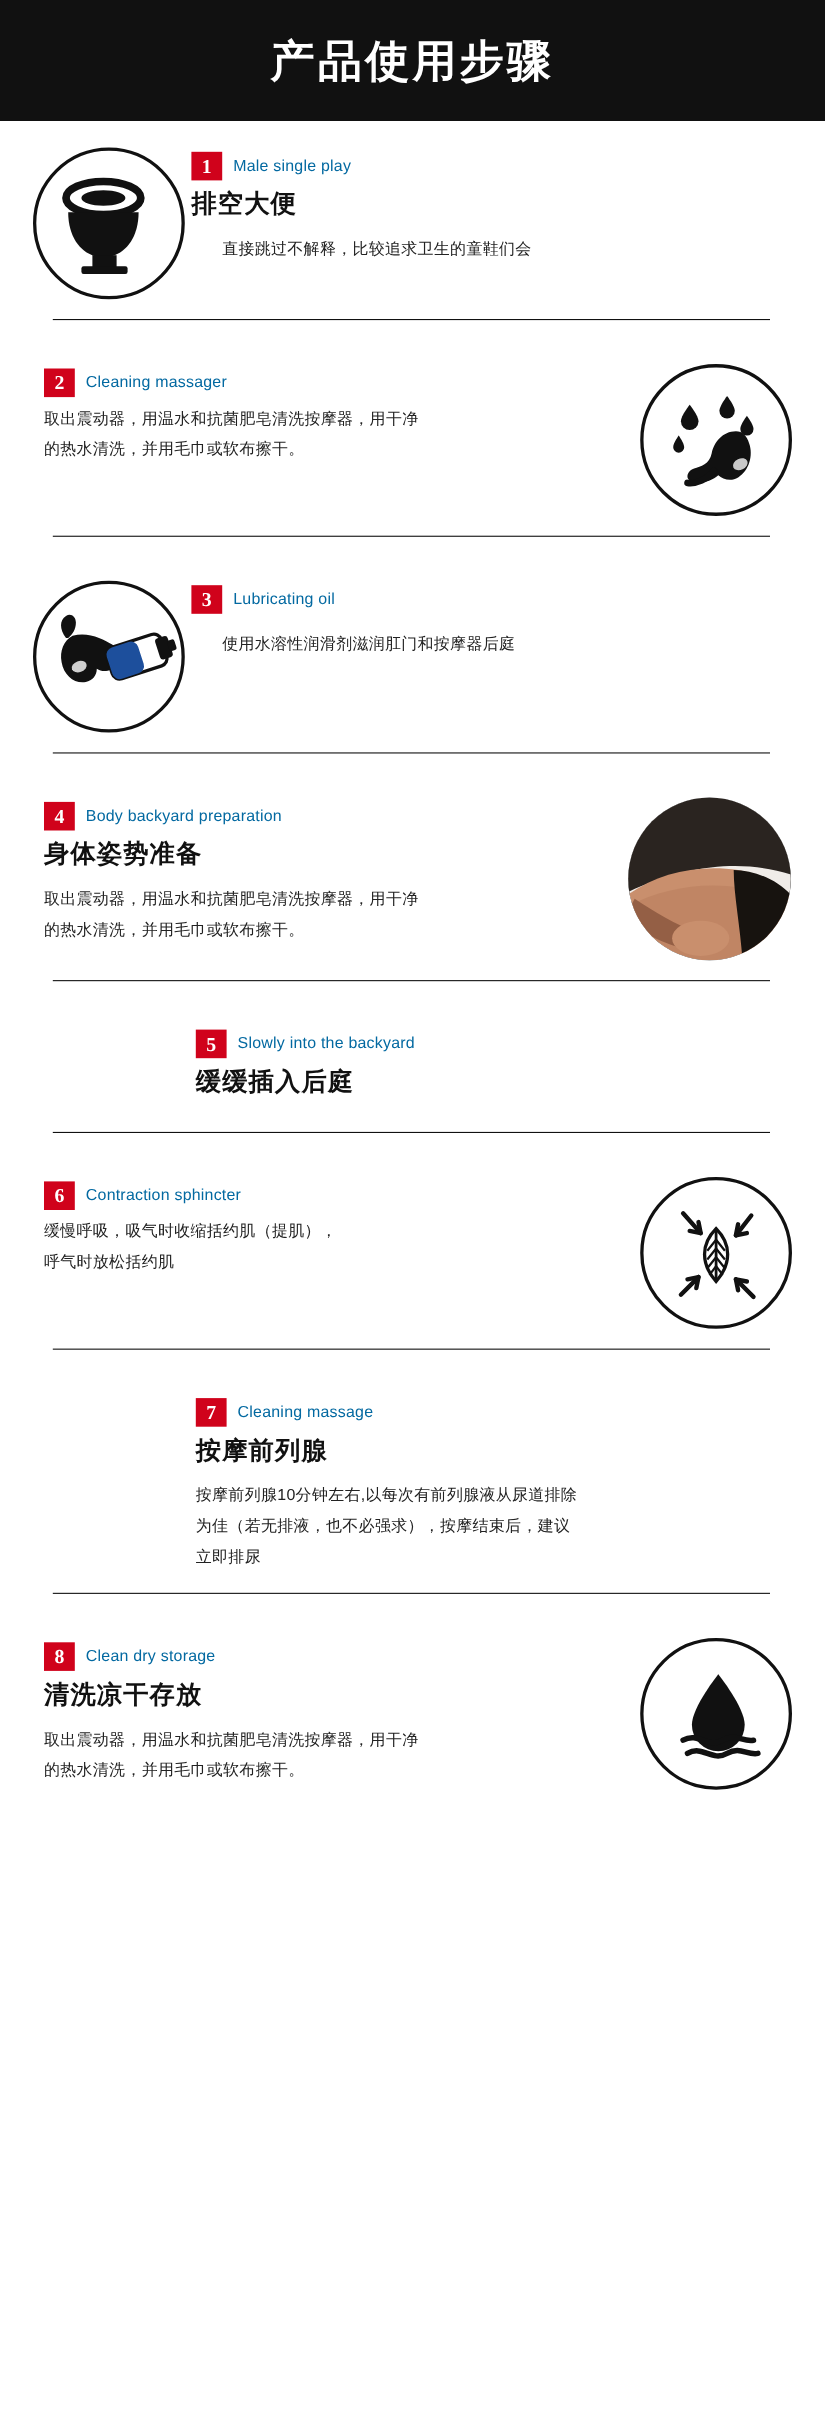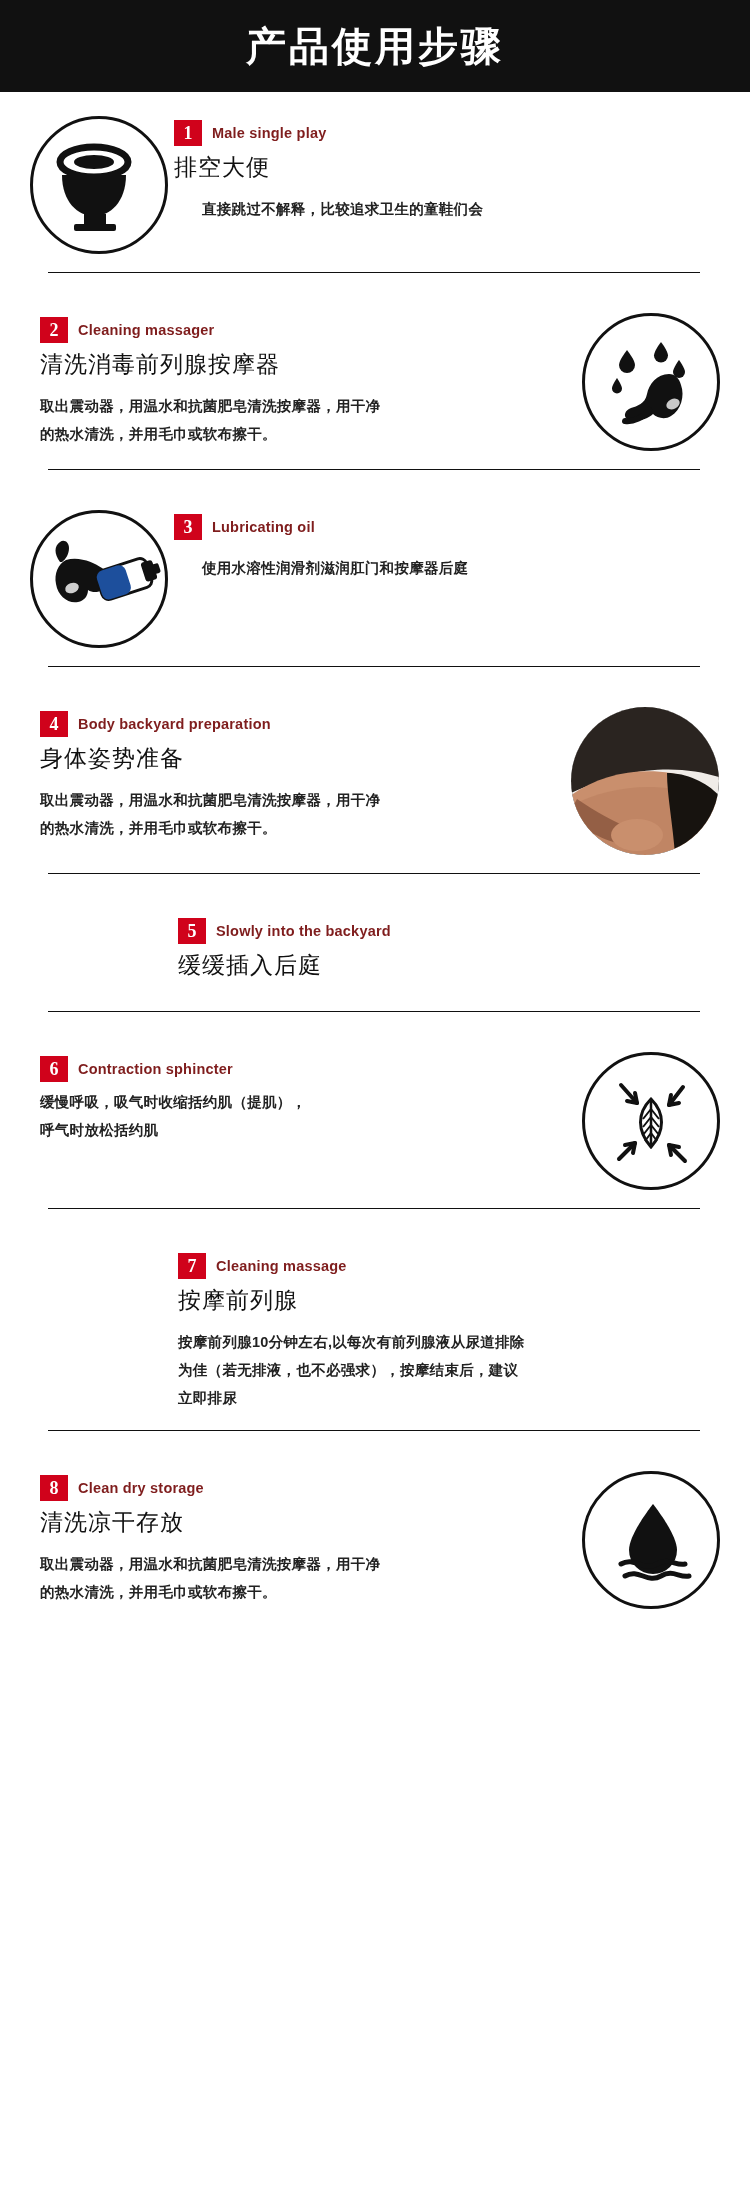--- a/index.html
+++ b/index.html
@@ -16,21 +16,21 @@
     width: 750px;
     min-height: 2209px;
     position: relative;
     background: #ffffff;
     overflow: hidden;
   }
 
   
   .header {
     width: 750px;
-    height: 92px;
+    height: 110px;
     background: #111111;
     display: flex;
     align-items: center;
     justify-content: center;
   }
   .header-title {
     color: #ffffff;
     font-size: 40px;
     font-weight: bold;
     letter-spacing: 3px;
@@ -110,42 +110,41 @@
     width: 28px;
     height: 26px;
     background: #d0021b;
     color: #ffffff;
     font-size: 18px;
     font-weight: bold;
     line-height: 1;
     font-family: "Liberation Serif", serif;
   }
   .en-label {
-    color: #7f1d1d;
+    color: #0369a1;
     font-size: 14.5px;
-    font-weight: bold;
+    font-weight: normal;
     letter-spacing: 0.2px;
     white-space: nowrap;
   }
   .cn-title {
     font-size: 23px;
-    font-weight: normal;
+    font-weight: bold;
     color: #111111;
     letter-spacing: 1px;
     margin: 2px 0 12px 0;
   }
   .desc {
     font-size: 14.5px;
     color: #222222;
     line-height: 28px;
     letter-spacing: 0.3px;
   }
   .desc p {
     margin: 0;
-    font-weight: bold;
   }
 
   .divider {
     width: 652px;
     height: 1px;
     background: #111111;
     margin: 18px auto 0 auto;
   }
 
   
@@ -217,21 +216,20 @@
             <ellipse cx="82" cy="82" rx="7" ry="5" fill="#c9c9c9" transform="rotate(-25 82 82)"></ellipse>
             <path d="M58 88 C52 96 42 100 34 99" stroke="#111" stroke-width="6" fill="none" stroke-linecap="round"></path>
           </svg>
         </div>
       </div>
       <div class="text-col pad-left" style="padding-left:40px;">
         <div class="title-line">
           <span class="num-badge">2</span>
           <span class="en-label">Cleaning massager</span>
         </div>
-        <div class="cn-title">清洗消毒前列腺按摩器</div>
         <div class="desc">
           <p>取出震动器，用温水和抗菌肥皂清洗按摩器，用干净</p>
           <p>的热水清洗，并用毛巾或软布擦干。</p>
         </div>
       </div>
     </div>
     <div class="divider" style="margin-left:48px;"></div>
   </div>
 
   <div class="spacer-md"></div>

